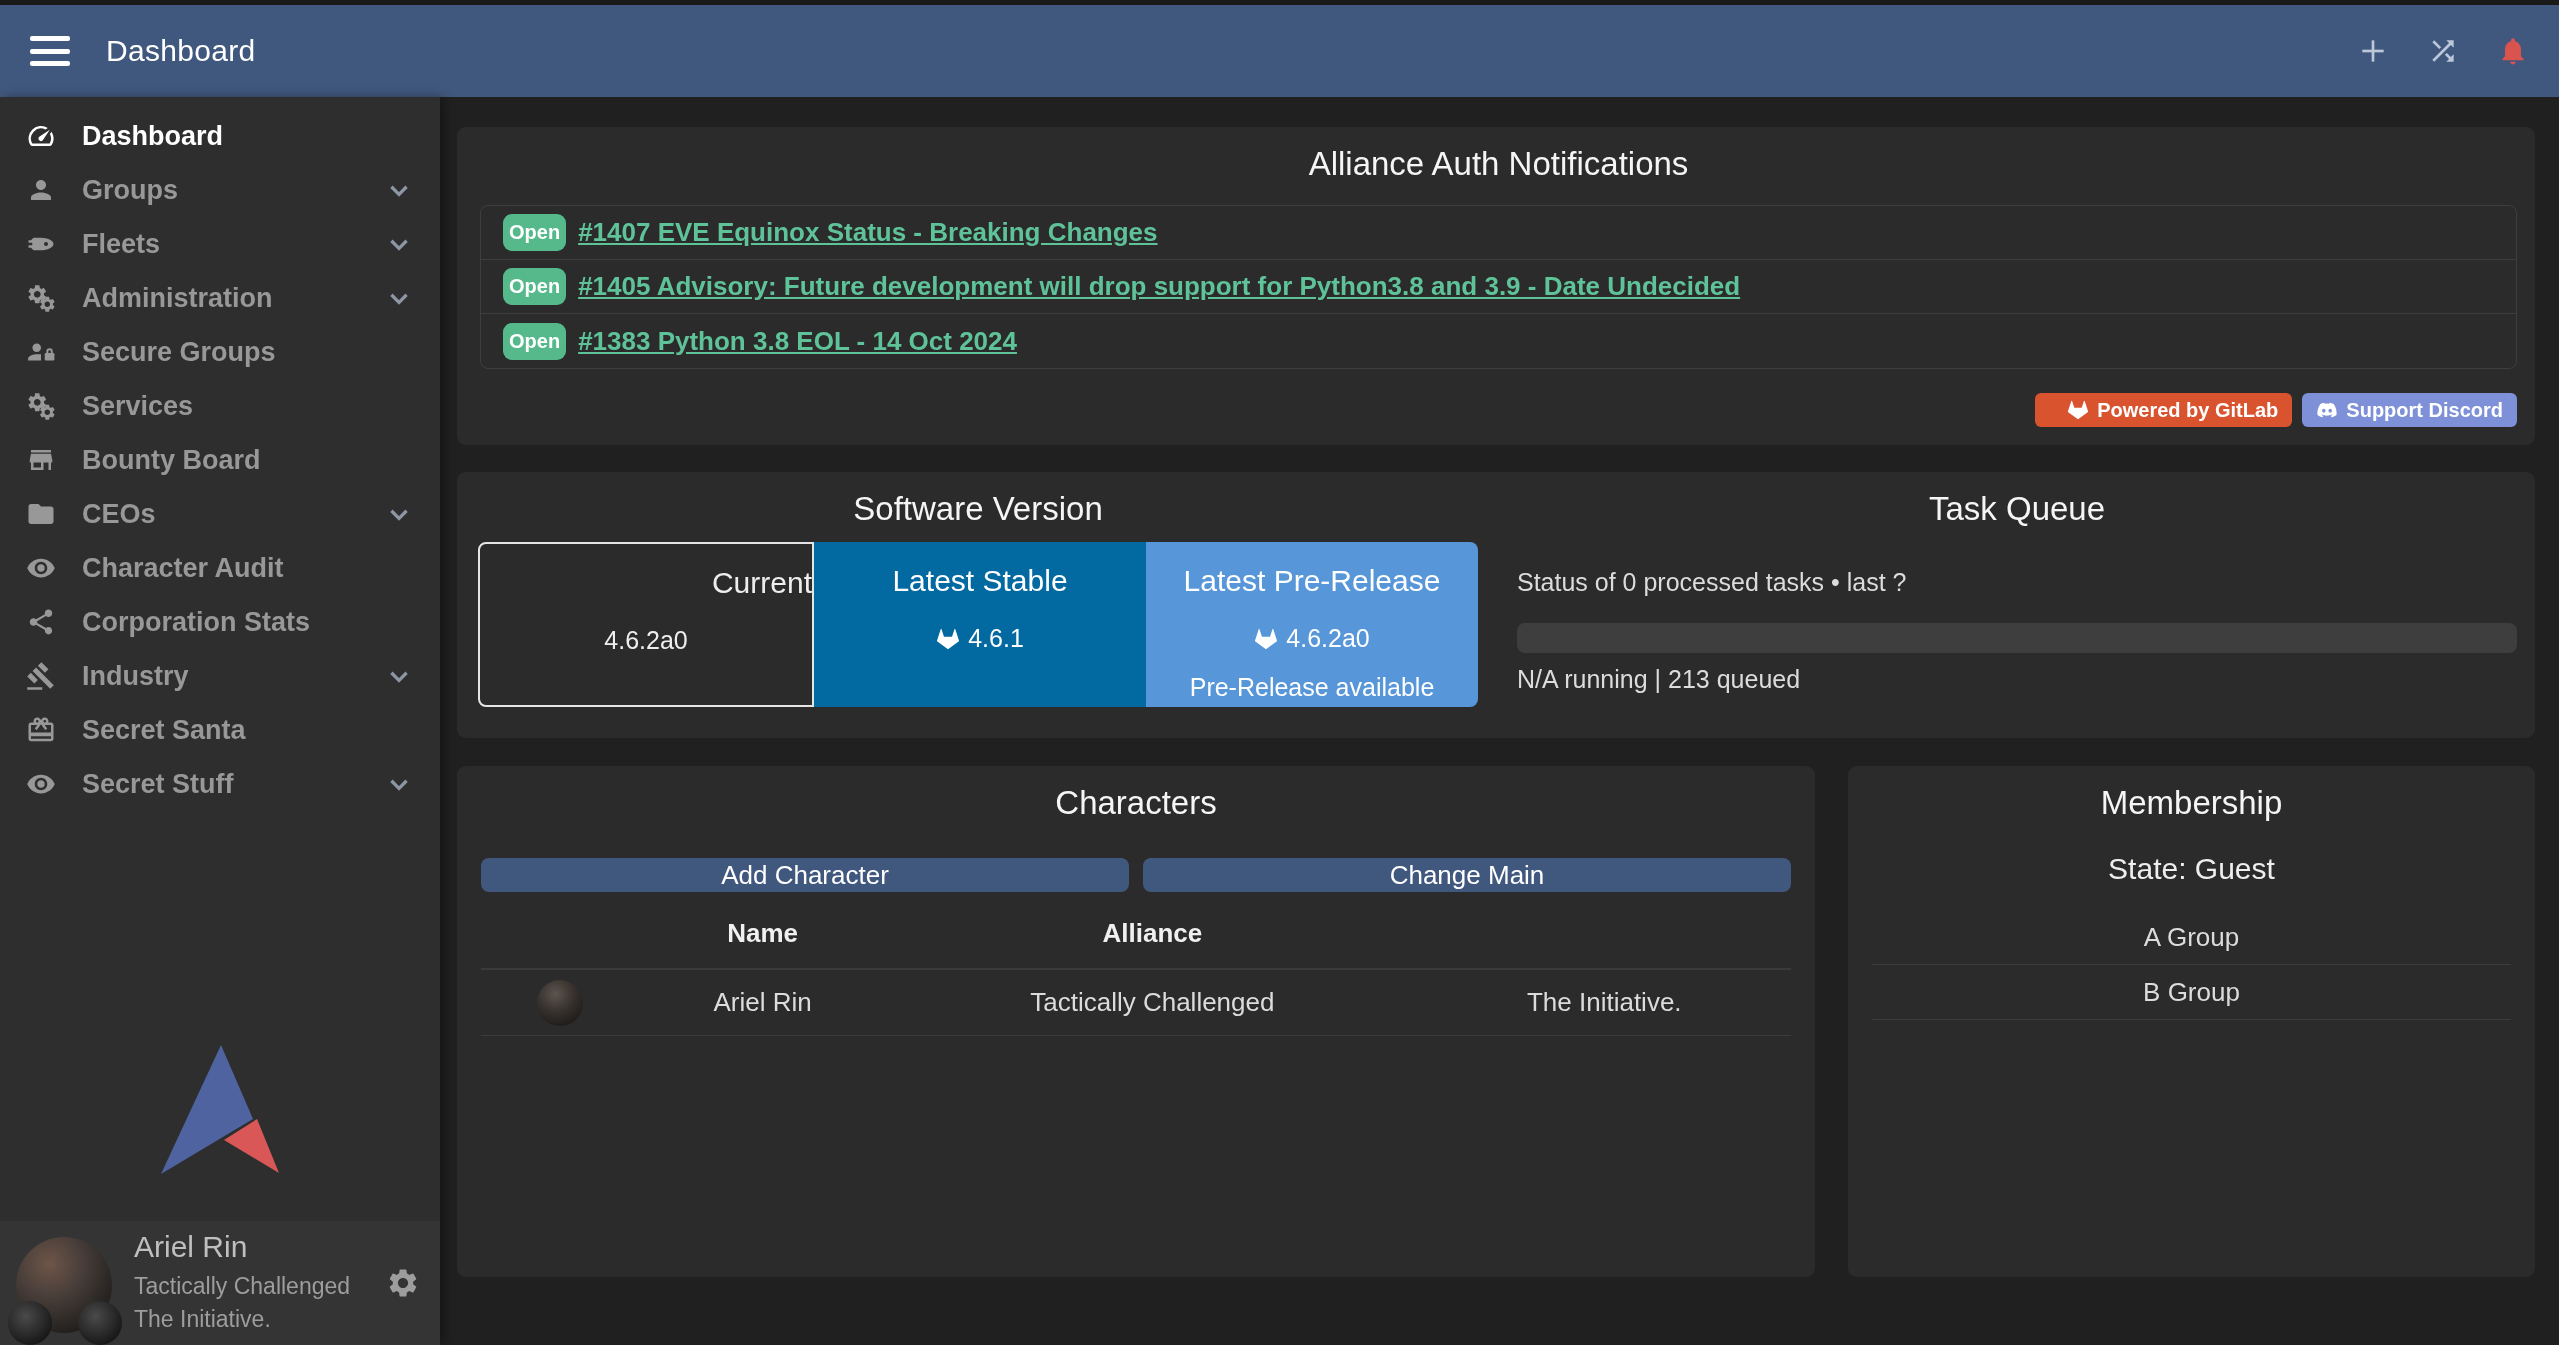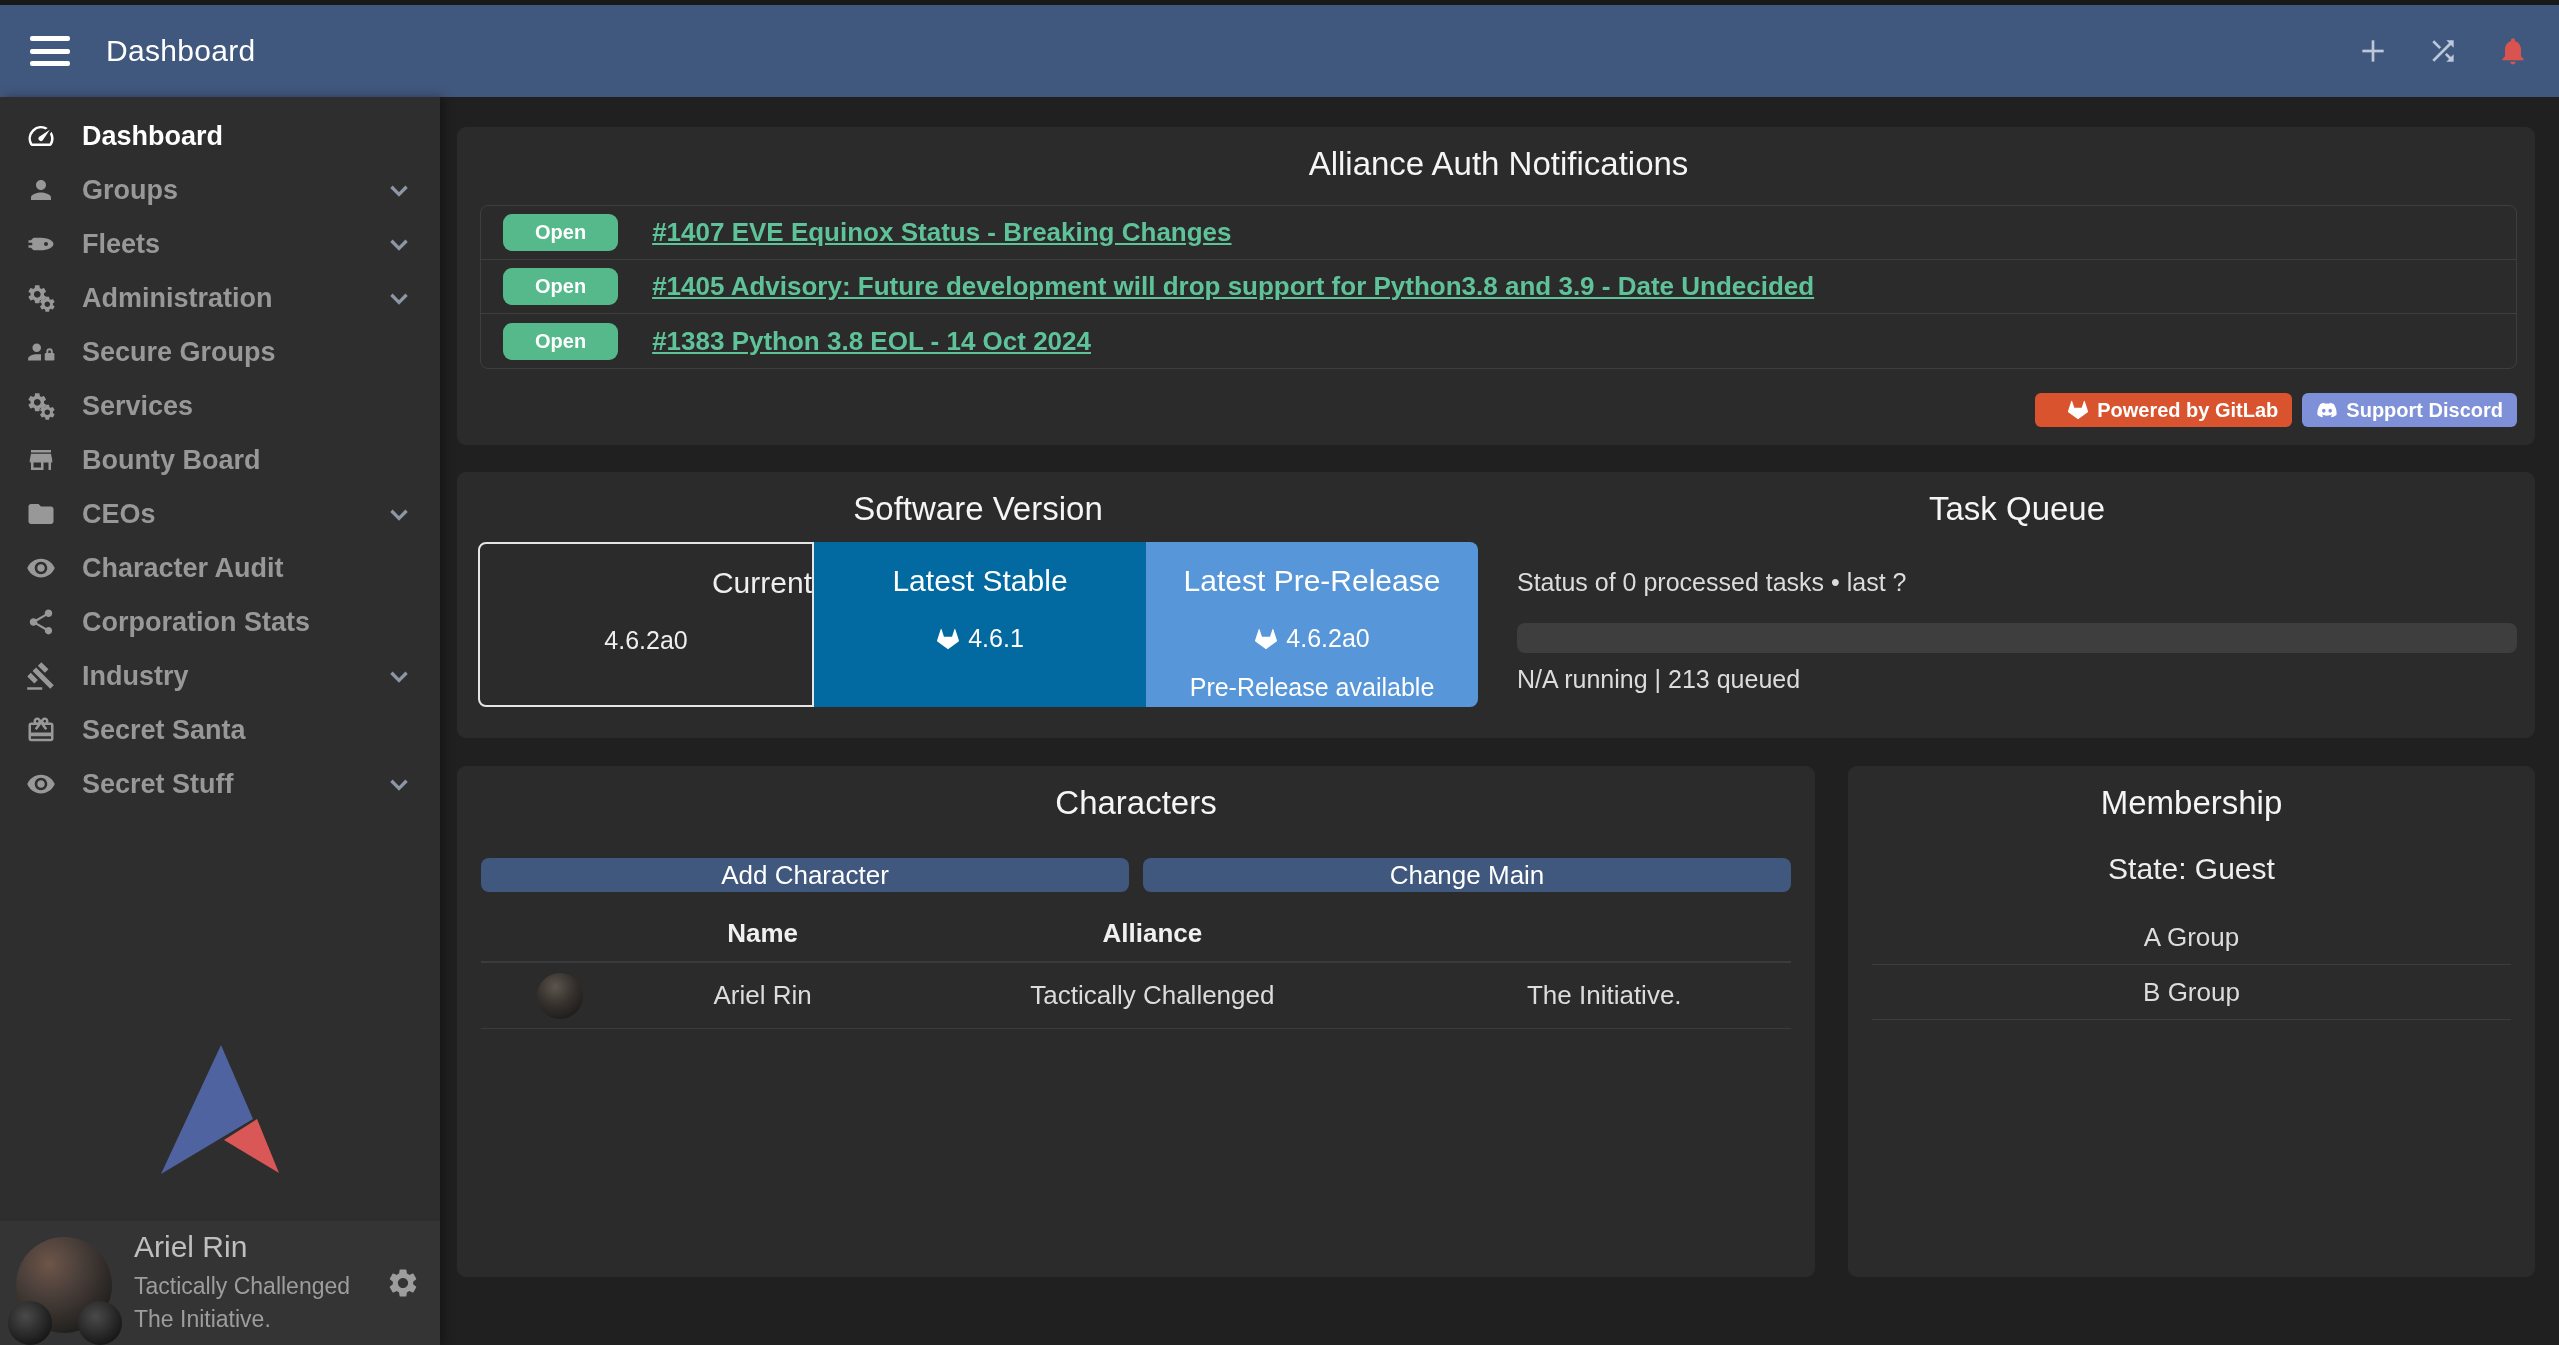--- a/index.html
+++ b/index.html
@@ -54,21 +54,21 @@
   .main { flex:1; padding:30px 24px 0 17px; background:#202020; overflow:hidden; }
   .panel { background:#2b2b2b; border-radius:9px; }
   .panel-title { text-align:center; color:#f5f5f5; font-size:33px; font-weight:500; padding-top:18px; }
 
   
   .p-notif { height:318px; padding:0 18px 0 23px; margin-bottom:27px; position:relative; }
   .notif-list { margin-top:22px; border:1px solid #3e3e3e; border-radius:8px; overflow:hidden; }
   .notif-row { height:54px; display:flex; align-items:center; padding:0 22px; border-bottom:1px solid #3e3e3e; }
   .notif-row:last-child { border-bottom:none; }
   .badge-open { background:#55b98b; color:#ffffff; font-size:20px; font-weight:bold;
-                padding:7px 32px; border-radius:9px; margin-right:34px; }
+                padding:7px 6px; border-radius:9px; margin-right:12px; }
   .notif-link { color:#5fc39a; font-size:26px; font-weight:600; text-decoration:underline; cursor:pointer; }
   .notif-badges { position:absolute; right:18px; bottom:18px; display:flex; gap:10px; }
   .pillbadge { height:34px; display:flex; align-items:center; gap:8px; padding:0 14px; border-radius:6px;
                color:#ffffff; font-size:20px; font-weight:bold; cursor:pointer; }
   .pillbadge svg { width:22px; height:22px; fill:#ffffff; }
   .pb-gitlab { background:#d9532f;padding-left:32px; }
   .pb-discord { background:#7d90d8; }
 
   
   .p-mid { height:266px; margin-bottom:28px; display:flex; }
@@ -88,21 +88,21 @@
   .tq-fill { height:100%; width:0%; background:#41587e; }
   .tq-summary { color:#dcdcdc; font-size:25px; margin-top:12px; }
 
   
   .row3 { display:flex; gap:33px; }
   .p-chars { flex:2.05; height:511px; padding:0 24px; }
   .btn-row { display:flex; gap:14px; margin-top:36px; }
   .btn-primary { flex:1; height:34px; background:#41587e; border:none; border-radius:8px;
                  color:#ffffff; font-size:26px; font-family:inherit; cursor:pointer; }
   .tbl-head, .tbl-row { display:grid; grid-template-columns:12% 19% 40.5% 28.5%; align-items:center; }
-  .tbl-head { margin-top:26px; padding-bottom:12px; border-bottom:2px solid #3b3b3b; }
+  .tbl-head { margin-top:26px; padding-bottom:19px; border-bottom:2px solid #3b3b3b; }
   .tbl-head div { text-align:center; color:#f0f0f0; font-size:26px; font-weight:bold; }
   .tbl-row { height:66px; border-bottom:1px solid #3b3b3b; }
   .tbl-row div { text-align:center; color:#dcdcdc; font-size:26px; }
   .cell-avatar { display:flex; justify-content:center; }
   .smallavatar { width:46px; height:46px; border-radius:50%;
         background:radial-gradient(circle at 40% 30%, #5c544e 0%, #35302c 45%, #141414 95%); }
 
   .p-member { flex:1; height:511px; padding:0 24px; }
   .mem-state { text-align:center; color:#eeeeee; font-size:30px; margin-top:30px; }
   .mem-list { margin-top:24px; }

